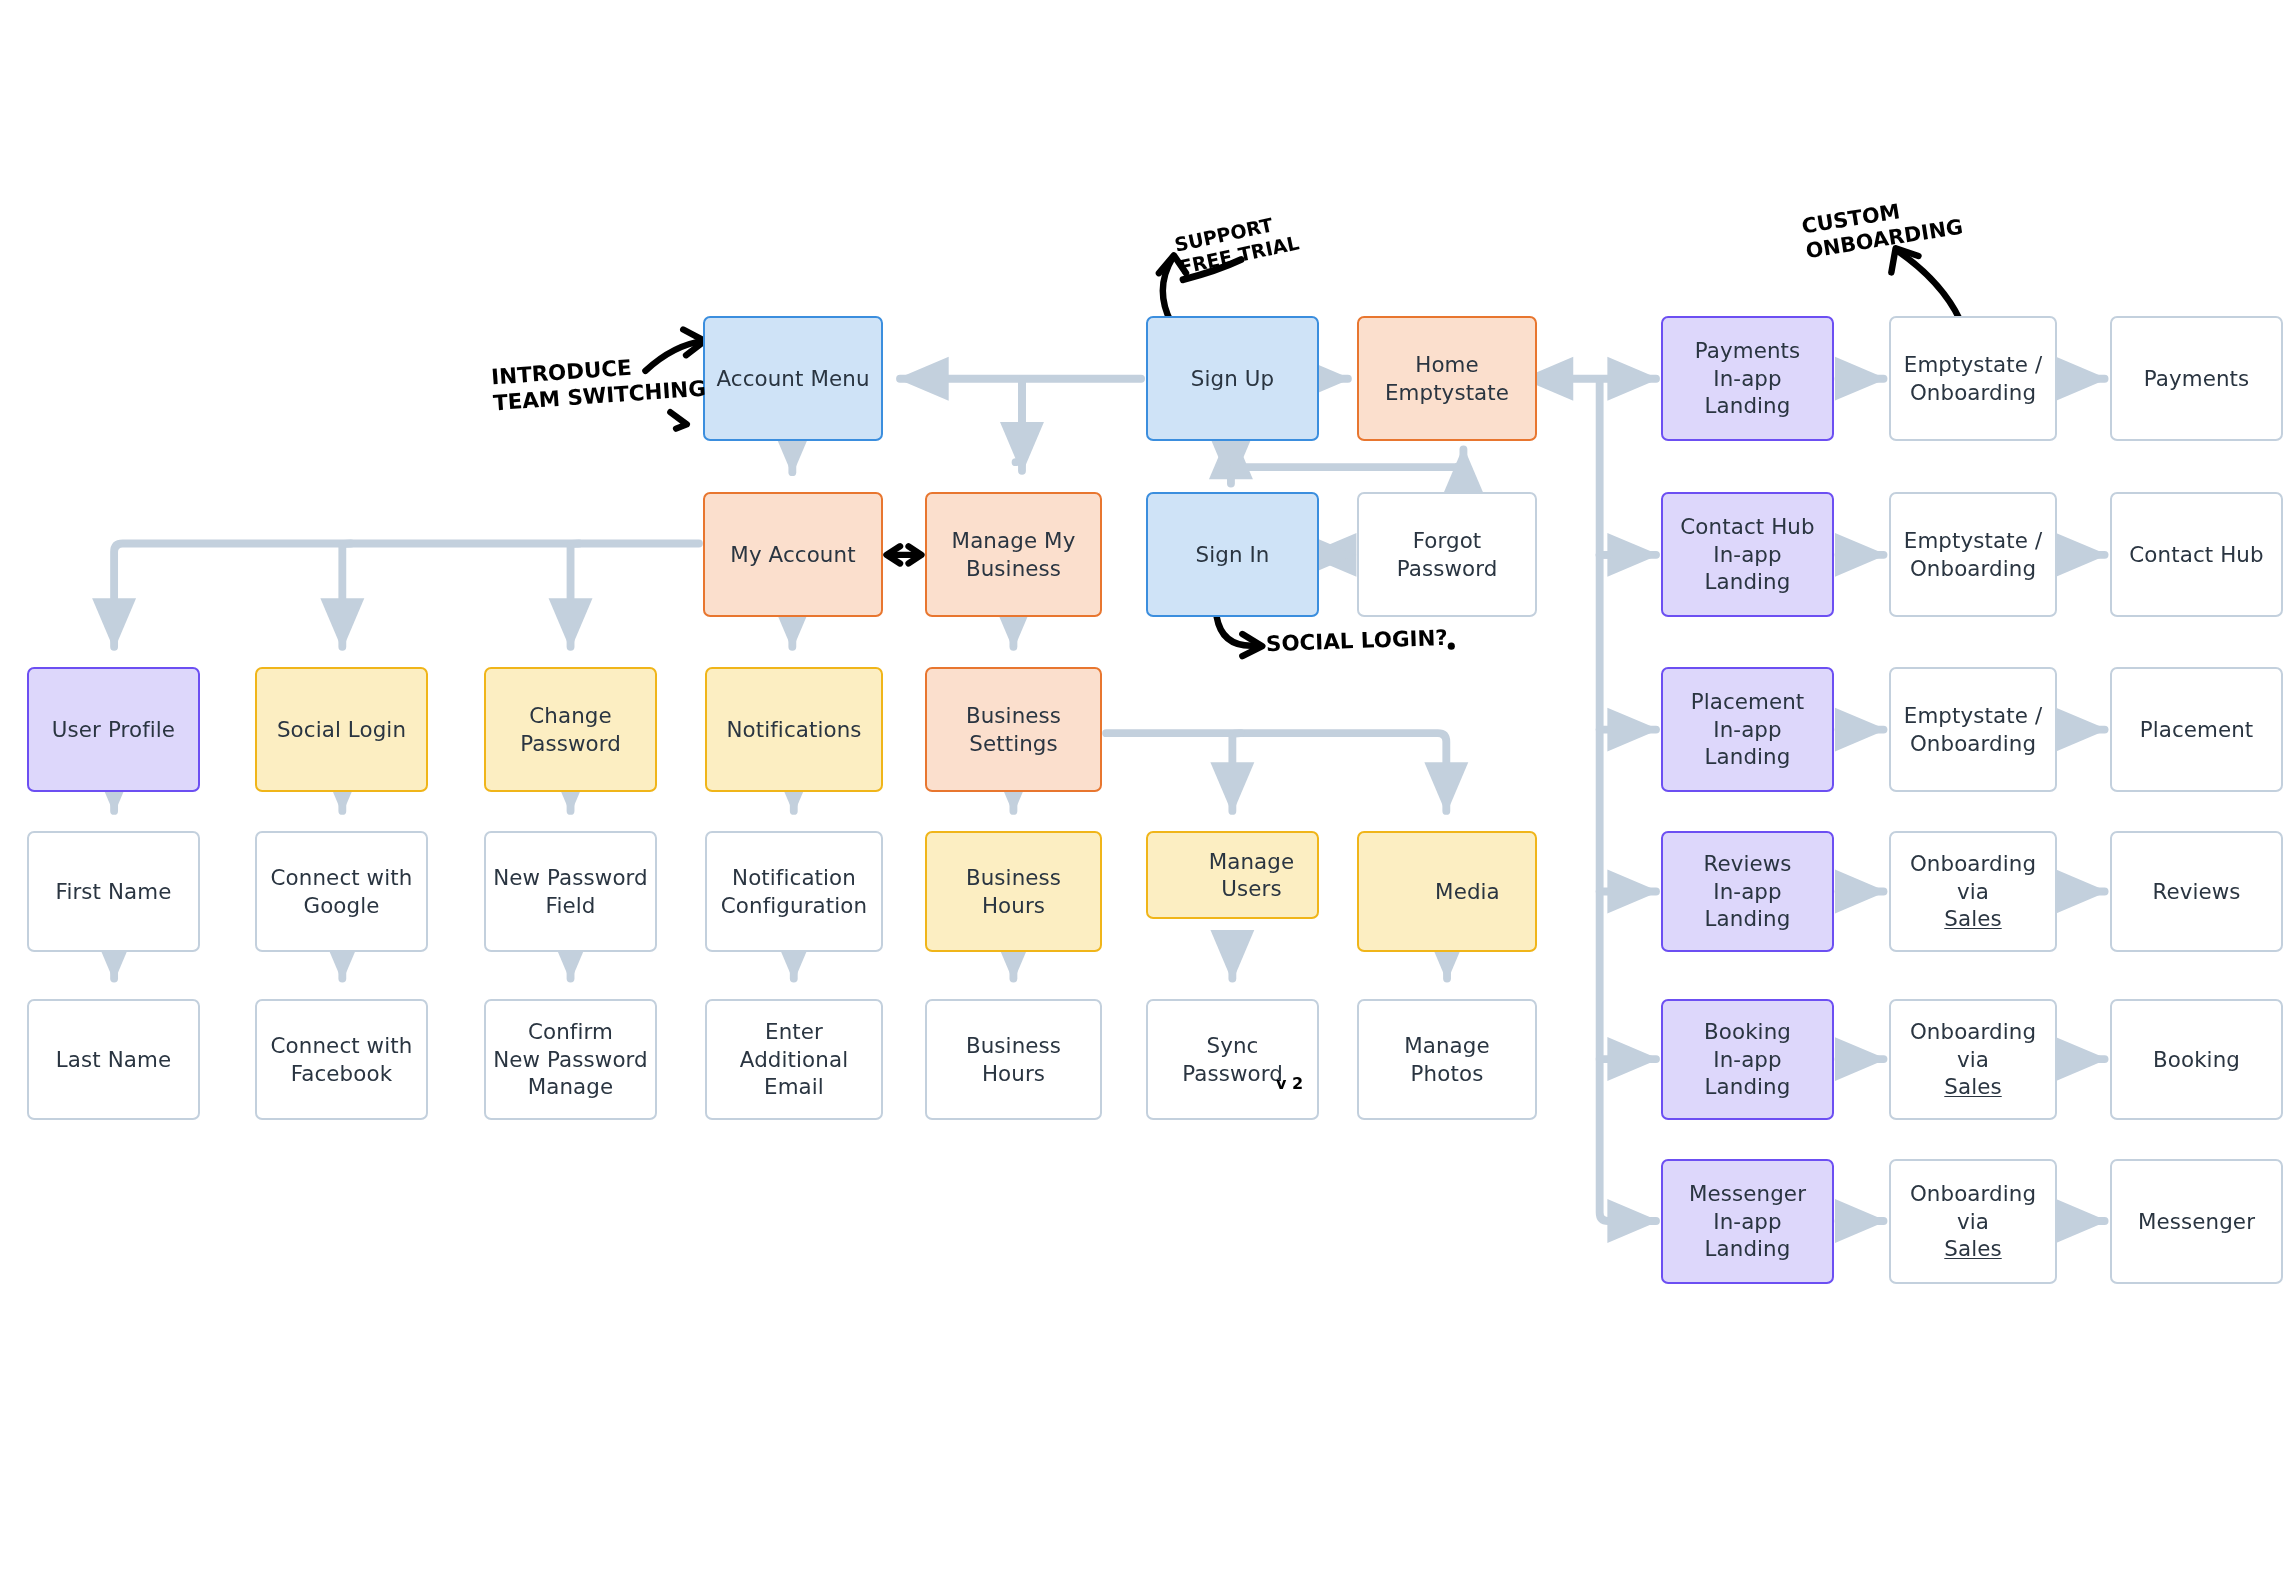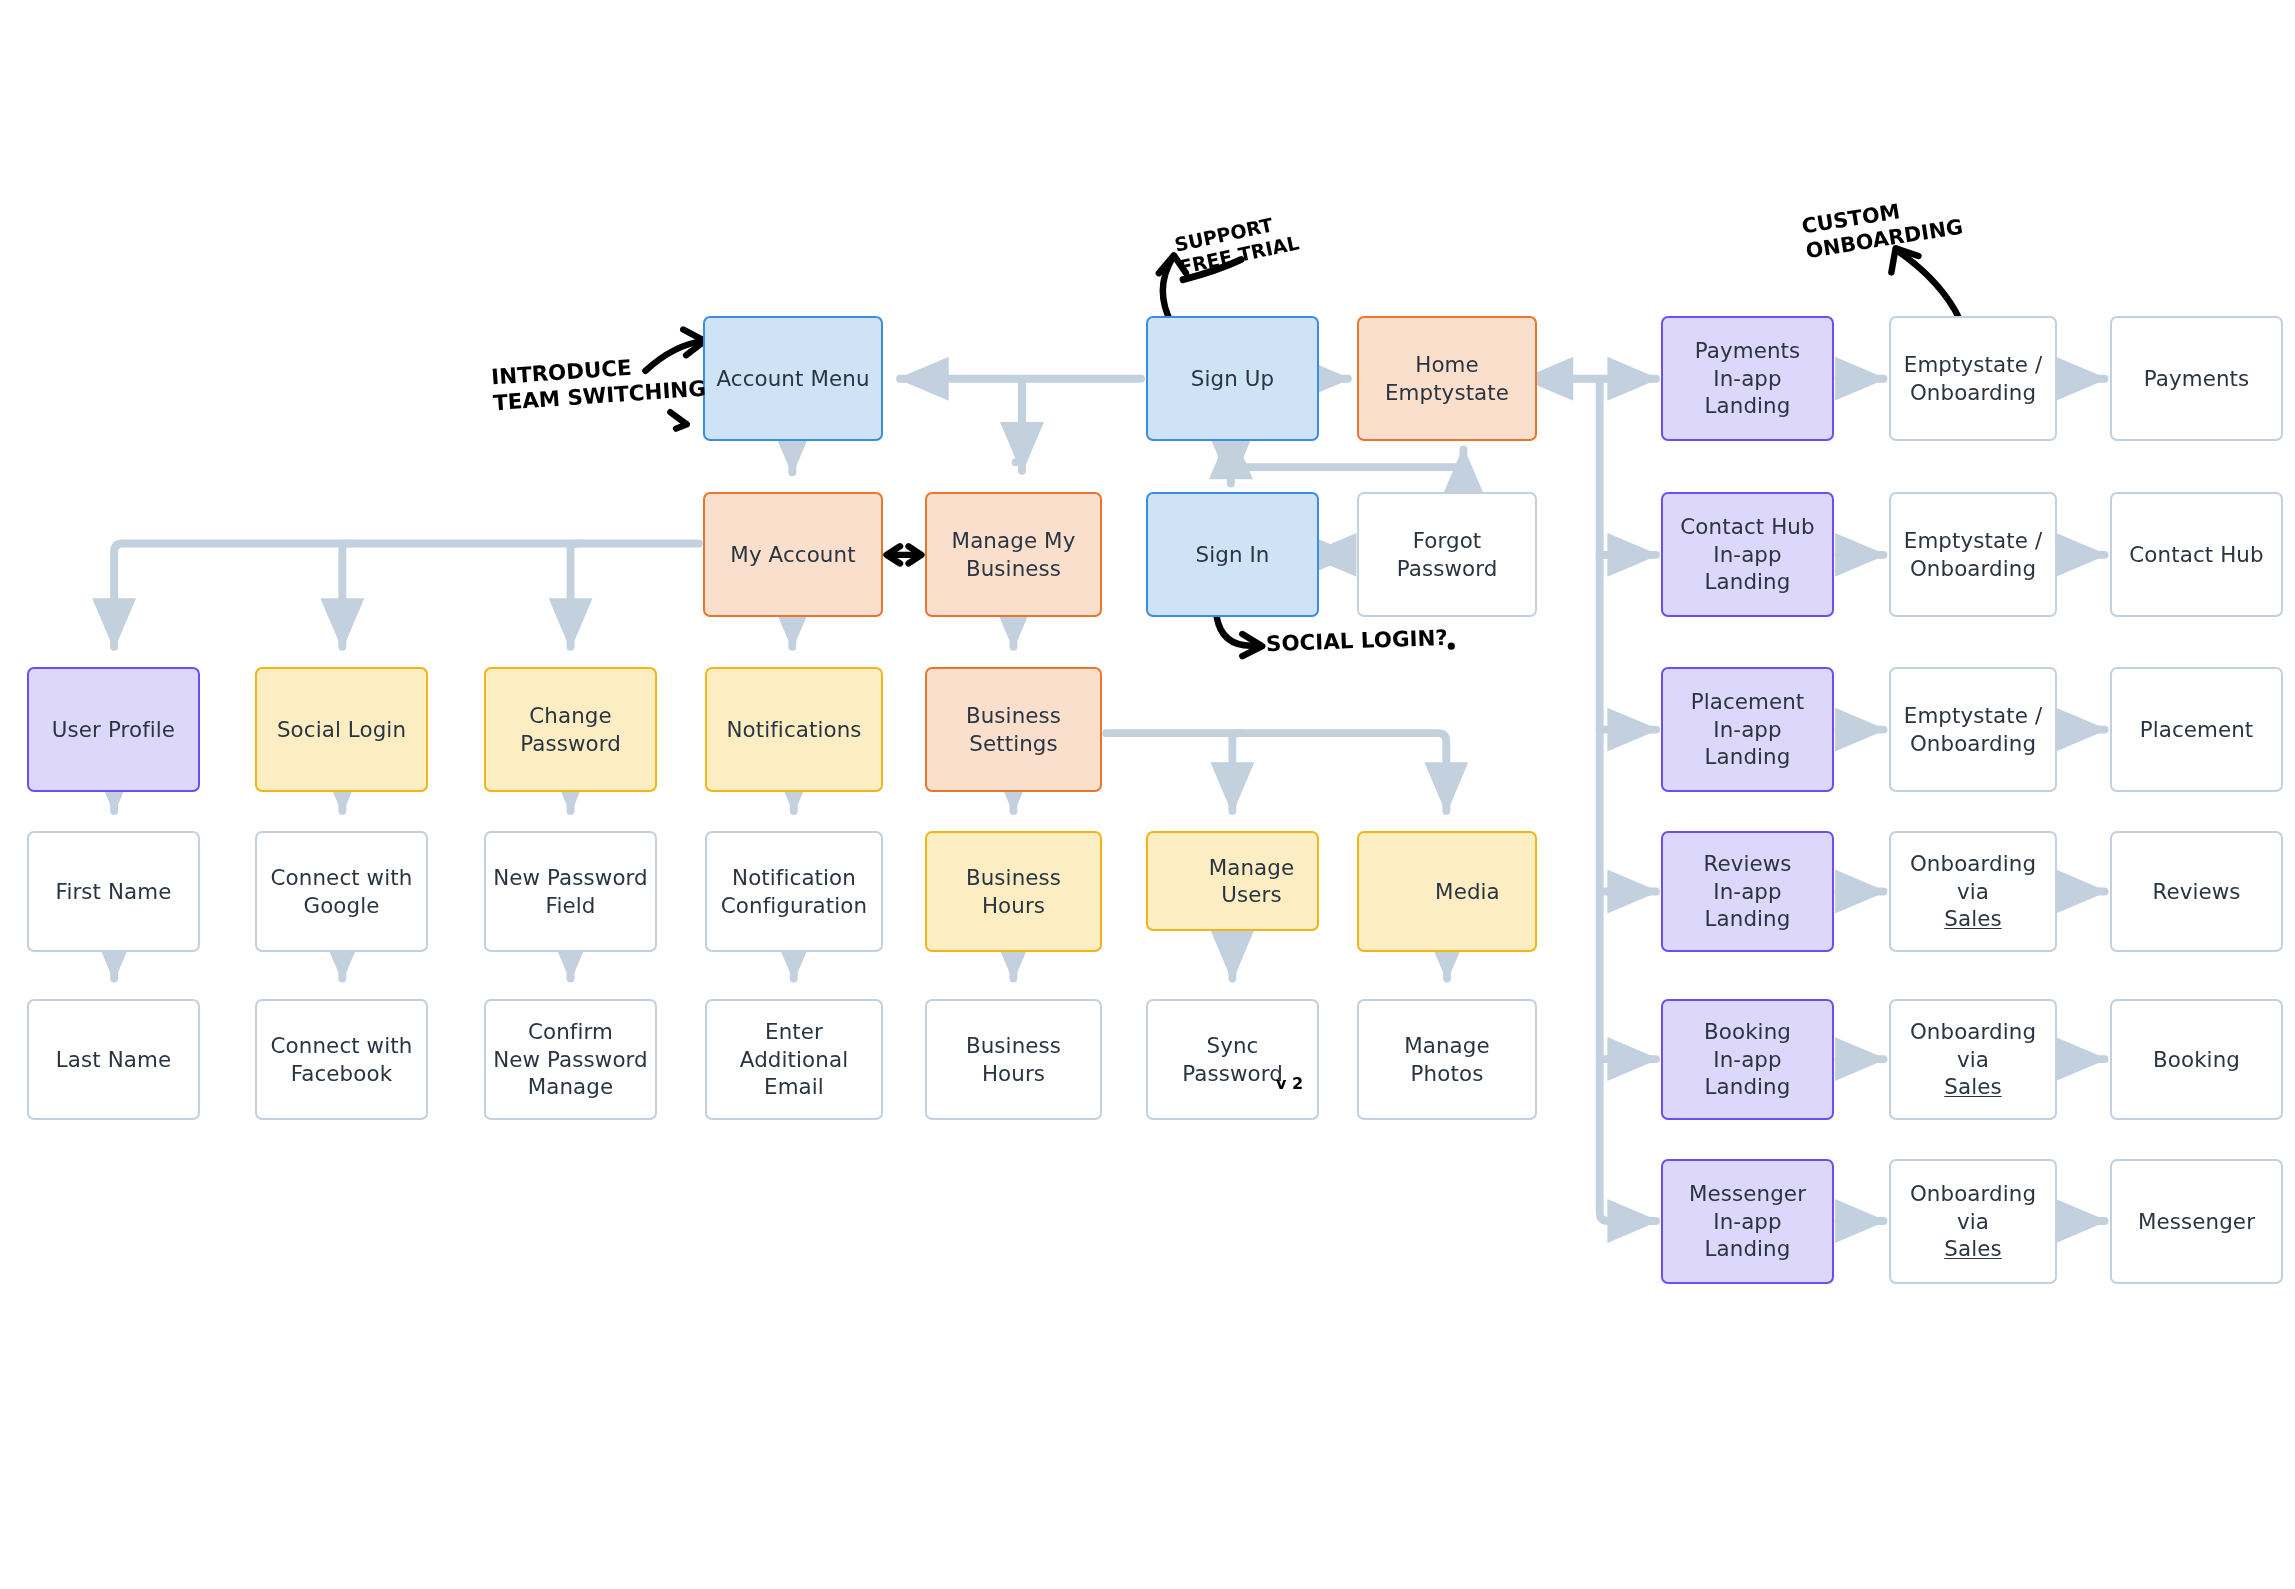--- a/index.html
+++ b/index.html
@@ -269,21 +269,21 @@
         <span class="lbl">New Password
 Field</span>
       </div>
       <div class="node plain" style="left: 705px; top: 831px; width: 178px; height: 121px;">
         <span class="lbl">Notification
 Configuration</span>
       </div>
       <div class="node yellow" style="left: 925px; top: 831px; width: 177px; height: 121px;">
         <span class="lbl">Business Hours</span>
       </div>
-      <div class="node yellow" style="left: 1146px; top: 831px; width: 173px; height: 100px; padding-left: 45px;">
+      <div class="node yellow" style="left: 1146px; top: 831px; width: 173px; height: 88px; padding-left: 45px;">
         <span class="lbl">Manage Users</span>
       </div>
       <div class="node yellow" style="left: 1357px; top: 831px; width: 180px; height: 121px; padding-left: 48px;">
         <span class="lbl">Media</span>
       </div>
       <div class="node purple" style="left: 1661px; top: 831px; width: 173px; height: 121px;">
         <span class="lbl">Reviews
 In-app Landing</span>
       </div>
       <div class="node plain" style="left: 1889px; top: 831px; width: 168px; height: 121px;">

